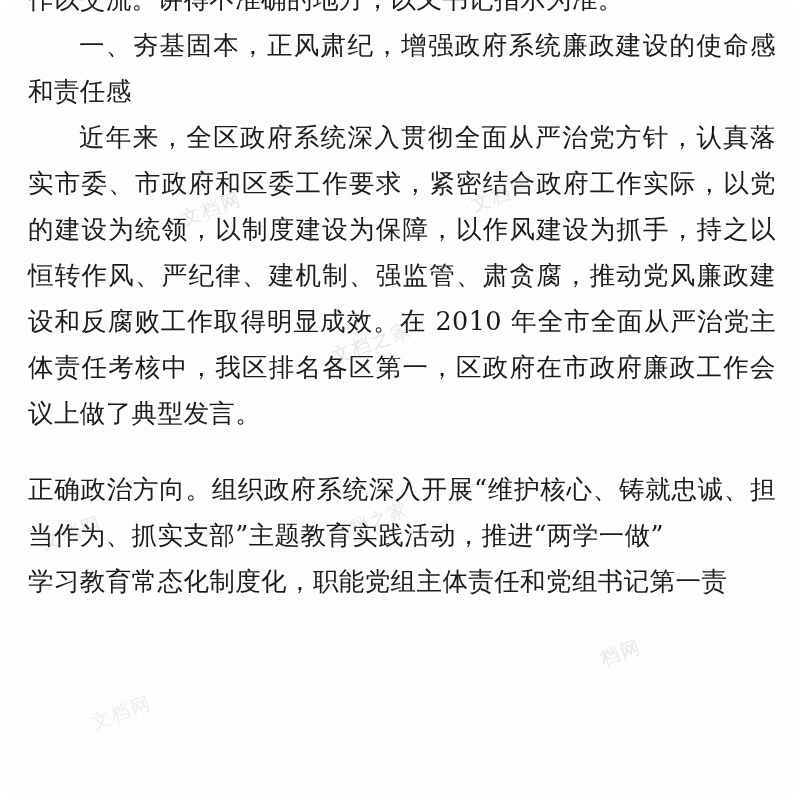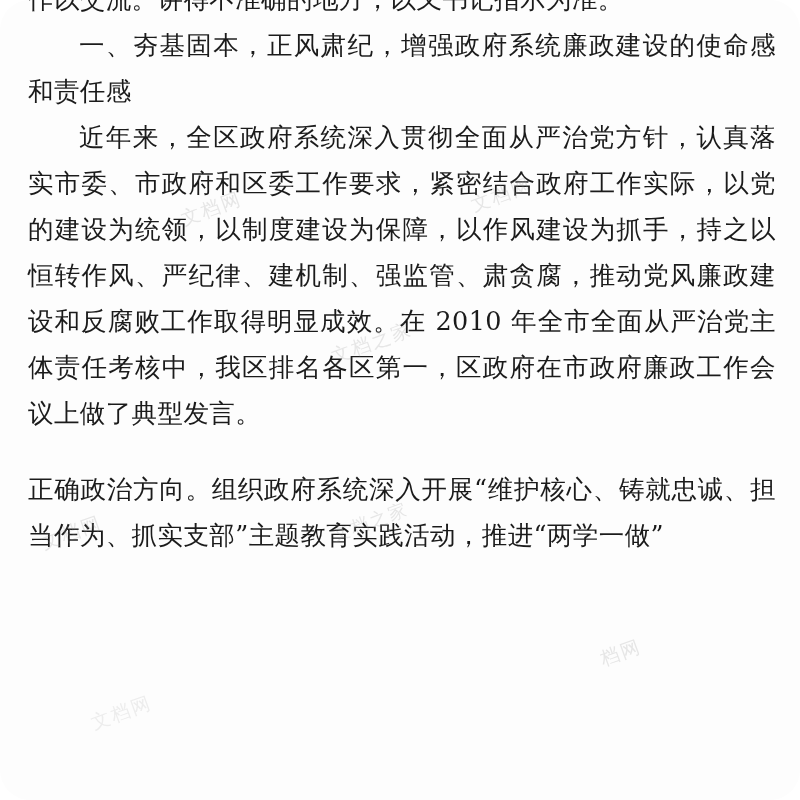--- a/index.html
+++ b/index.html
@@ -94,20 +94,21 @@
 
     <p class="para no-indent">作以交流。讲得不准确的地方，以又书记指示为准。</p>
 
     <p class="para">一、夯基固本，正风肃纪，增强政府系统廉政建设的使命感和责任感</p>
 
     <p class="para">近年来，全区政府系统深入贯彻全面从严治党方针，认真落实市委、市政府和区委工作要求，紧密结合政府工作实际，以党的建设为统领，以制度建设为保障，以作风建设为抓手，持之以恒转作风、严纪律、建机制、强监管、肃贪腐，推动党风廉政建设和反腐败工作取得明显成效。在 2010 年全市全面从严治党主体责任考核中，我区排名各区第一，区政府在市政府廉政工作会议上做了典型发言。</p>
 
 
     <p class="para no-indent gap-before">正确政治方向。组织政府系统深入开展“维护核心、铸就忠诚、担当作为、抓实支部”主题教育实践活动，推进“两学一做”</p>
 
+    <p class="para no-indent">学习教育常态化制度化，职能党组主体责任和党组书记第一责</p>
 
   </div>
 
   <div class="watermarks">
     <div class="wm wm-1">文档网</div>
     <div class="wm wm-2">文档网</div>
     <div class="wm wm-3">文档之家</div>
     <div class="wm wm-4">文档网</div>
     <div class="wm wm-5">文档之家</div>
     <div class="wm wm-6">档网</div>

